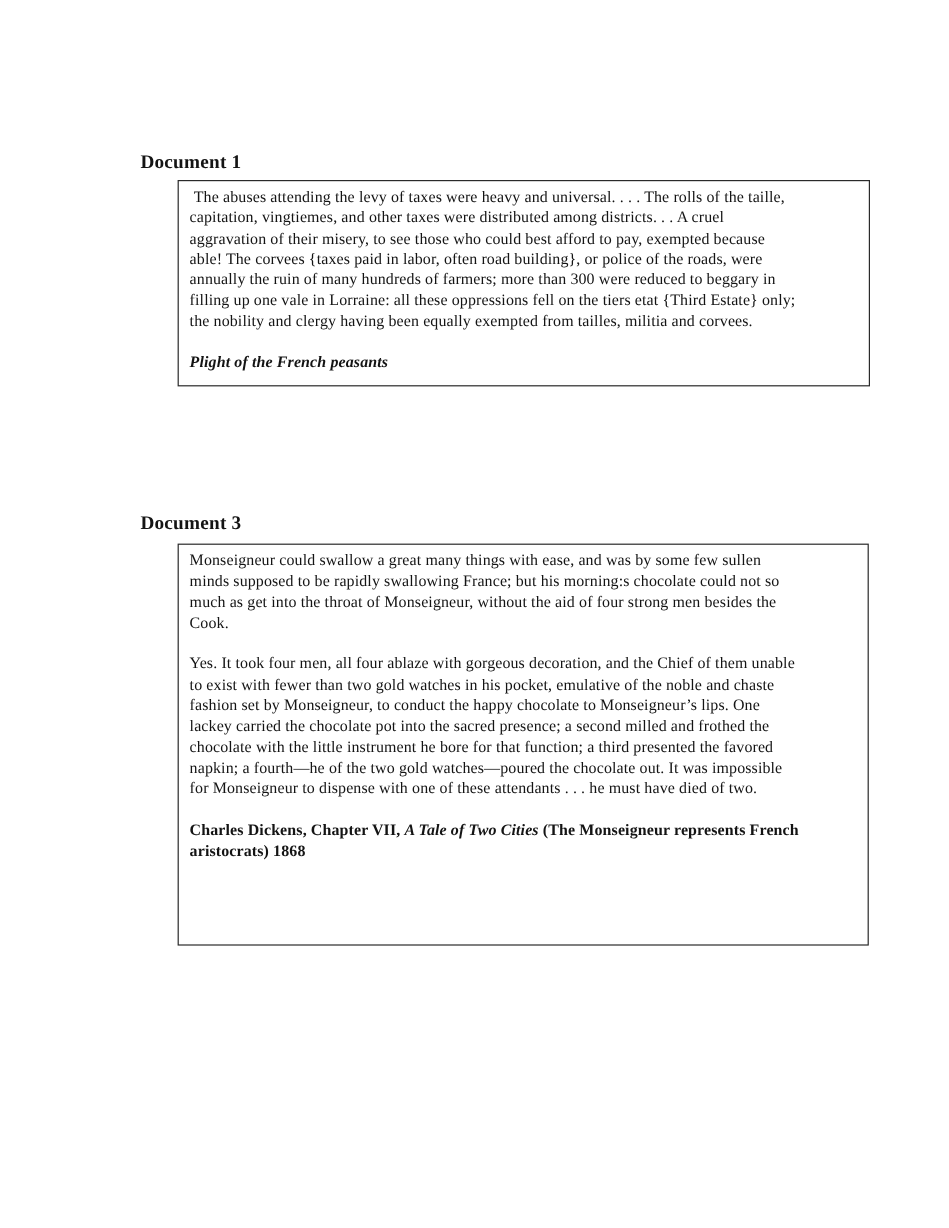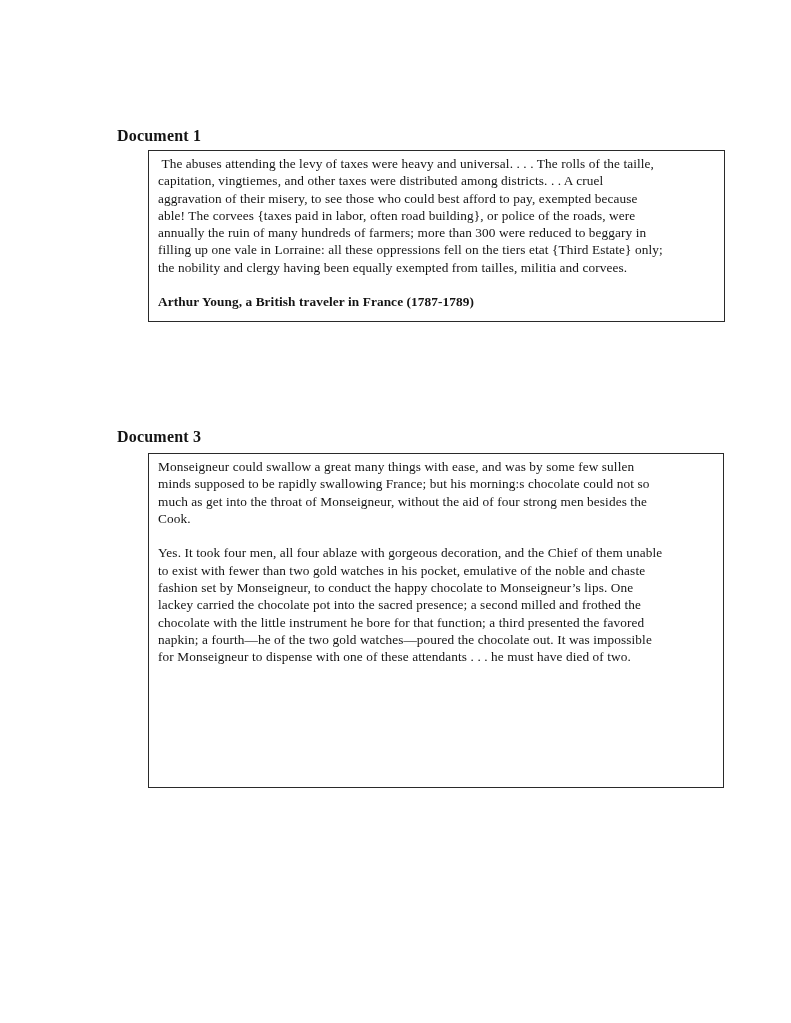--- a/index.html
+++ b/index.html
@@ -80,32 +80,36 @@
 
 <div class="doc-box" id="doc1-box">
   <p class="para"> The abuses attending the levy of taxes were heavy and universal. . . . The rolls of the taille,
 capitation, vingtiemes, and other taxes were distributed among districts. . . A cruel
 aggravation of their misery, to see those who could best afford to pay, exempted because
 able! The corvees {taxes paid in labor, often road building}, or police of the roads, were
 annually the ruin of many hundreds of farmers; more than 300 were reduced to beggary in
 filling up one vale in Lorraine: all these oppressions fell on the tiers etat {Third Estate} only;
 the nobility and clergy having been equally exempted from tailles, militia and corvees.</p>
   <div class="blank-line"></div>
-  <div class="source-author">Arthur Young, a British traveler in France (1787-1789)</div>
+  <div class="source-title">Plight of the French peasants</div>
 </div>
 
 <h2 class="doc-heading" id="doc2-heading">Document 3</h2>
 
 <div class="doc-box" id="doc2-box">
   <p class="para">Monseigneur could swallow a great many things with ease, and was by some few sullen
 minds supposed to be rapidly swallowing France; but his morning:s chocolate could not so
 much as get into the throat of Monseigneur, without the aid of four strong men besides the
 Cook.</p>
   <div class="blank-line"></div>
   <p class="para">Yes. It took four men, all four ablaze with gorgeous decoration, and the Chief of them unable
 to exist with fewer than two gold watches in his pocket, emulative of the noble and chaste
 fashion set by Monseigneur, to conduct the happy chocolate to Monseigneur’s lips. One
 lackey carried the chocolate pot into the sacred presence; a second milled and frothed the
 chocolate with the little instrument he bore for that function; a third presented the favored
 napkin; a fourth—he of the two gold watches—poured the chocolate out. It was impossible
 for Monseigneur to dispense with one of these attendants . . . he must have died of two.</p>
   <div class="blank-line"></div>
+  <div class="attribution">
+    <span>Charles Dickens, Chapter VII, </span><span class="book-title">A Tale of Two Cities</span><span> (The Monseigneur represents French
+aristocrats) 1868</span>
+  </div>
 </div>
 
 </body></html>

